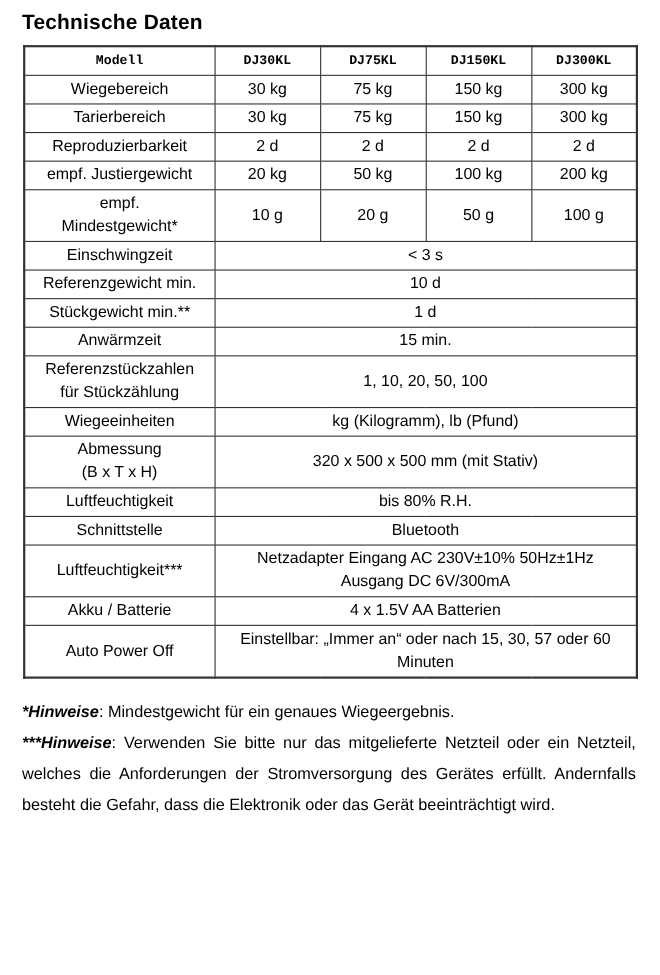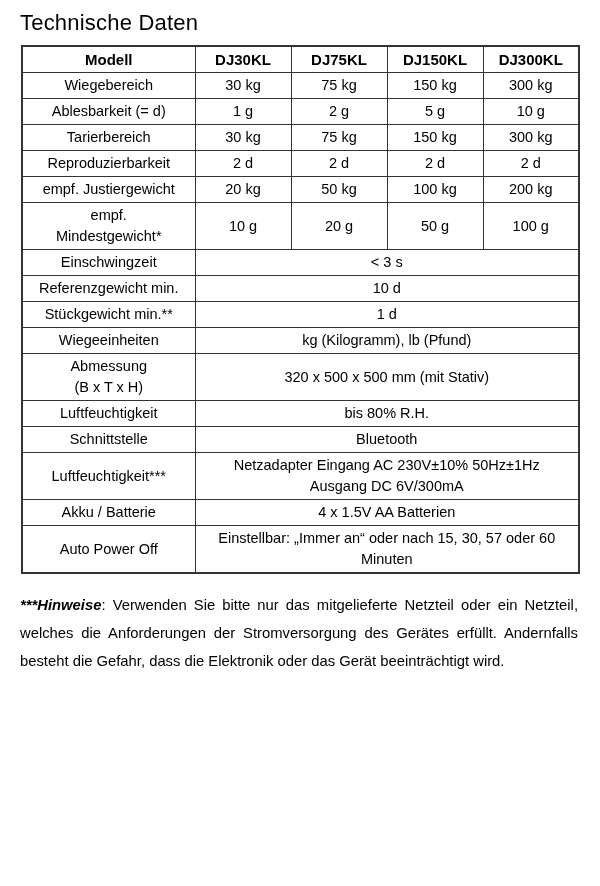--- a/index.html
+++ b/index.html
@@ -13,22 +13,22 @@
     color: #000000;
     -webkit-font-smoothing: antialiased;
   }
   .page {
     box-sizing: border-box;
     width: 600px;
     height: 886px;
     padding: 6px 22px 0 20px;
   }
   h1.title {
-    font-size: 22px;
-    font-weight: normal;
+    font-size: 19px;
+    font-weight: bold;
     margin: 4px 0 9px 0;
     letter-spacing: 0.2px;
   }
   table.spec {
     width: 557px;
     border-collapse: collapse;
     table-layout: fixed;
     border: 2px solid #333333;
     margin-left: 1px;
   }
@@ -37,21 +37,22 @@
     text-align: center;
     vertical-align: middle;
     font-size: 14.5px;
     line-height: 21px;
     padding: 2px 3px;
     white-space: pre-line;
     overflow: hidden;
   }
   table.spec th {
     font-weight: bold;
-    font-size: 15px;
+    font-size: 12px;
+    font-family: Liberation Mono, monospace;
   }
   .footnotes {
     margin-top: 17px;
     width: 558px;
     text-align: justify;
   }
   .footnote {
     margin: 0;
     font-size: 14.8px;
     line-height: 28px;
@@ -87,27 +88,20 @@
     </thead>
     <tbody>
         <tr>
           <td>Wiegebereich</td>
           <td>30 kg</td>
           <td>75 kg</td>
           <td>150 kg</td>
           <td>300 kg</td>
         </tr>
         <tr>
-          <td>Ablesbarkeit (= d)</td>
-          <td>1 g</td>
-          <td>2 g</td>
-          <td>5 g</td>
-          <td>10 g</td>
-        </tr>
-        <tr>
           <td>Tarierbereich</td>
           <td>30 kg</td>
           <td>75 kg</td>
           <td>150 kg</td>
           <td>300 kg</td>
         </tr>
         <tr>
           <td>Reproduzierbarkeit</td>
           <td>2 d</td>
           <td>2 d</td>
@@ -135,20 +129,29 @@
         </tr>
         <tr>
           <td>Referenzgewicht min.</td>
           <td colspan="4">10 d</td>
         </tr>
         <tr>
           <td>Stückgewicht min.**</td>
           <td colspan="4">1 d</td>
         </tr>
         <tr>
+          <td>Anwärmzeit</td>
+          <td colspan="4">15 min.</td>
+        </tr>
+        <tr>
+          <td>Referenzstückzahlen
+für Stückzählung</td>
+          <td colspan="4">1, 10, 20, 50, 100</td>
+        </tr>
+        <tr>
           <td>Wiegeeinheiten</td>
           <td colspan="4">kg (Kilogramm), lb (Pfund)</td>
         </tr>
         <tr>
           <td>Abmessung
 (B x T x H)</td>
           <td colspan="4">320 x 500 x 500 mm (mit Stativ)</td>
         </tr>
         <tr>
           <td>Luftfeuchtigkeit</td>
@@ -169,16 +172,17 @@
         </tr>
         <tr>
           <td>Auto Power Off</td>
           <td colspan="4">Einstellbar: „Immer an“ oder nach 15, 30, 57 oder 60
 Minuten</td>
         </tr>
       </tbody>
   </table>
 
   <div class="footnotes">
+    <p class="footnote"><span class="fn-marker">*Hinweise</span><span>: Mindestgewicht für ein genaues Wiegeergebnis.</span></p>
     <p class="footnote"><span class="fn-marker">***Hinweise</span><span>: Verwenden Sie bitte nur das mitgelieferte Netzteil oder ein Netzteil, welches die Anforderungen der Stromversorgung des Gerätes erfüllt. Andernfalls besteht die Gefahr, dass die Elektronik oder das Gerät beeinträchtigt wird.</span></p>
   </div>
 
 </div>
 
 </body></html>

